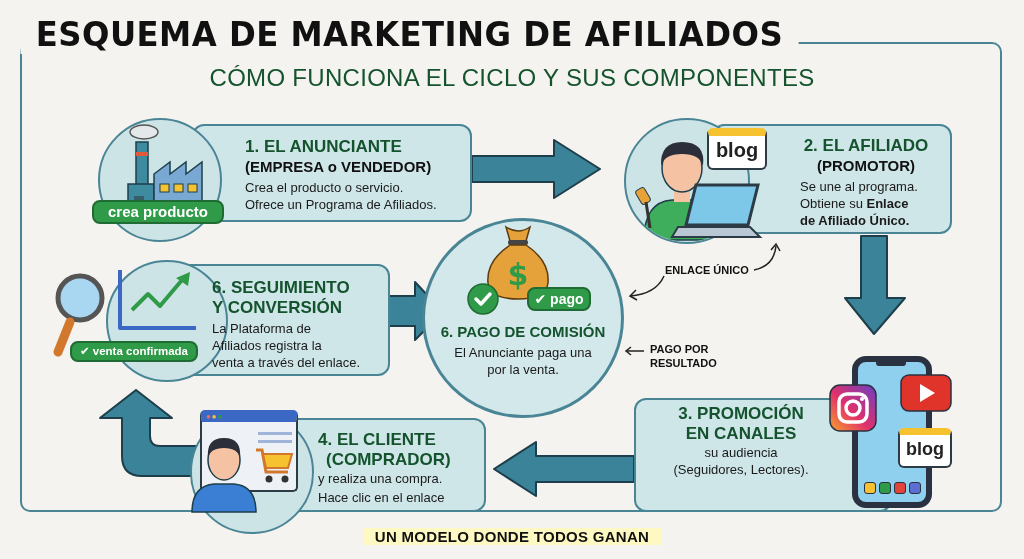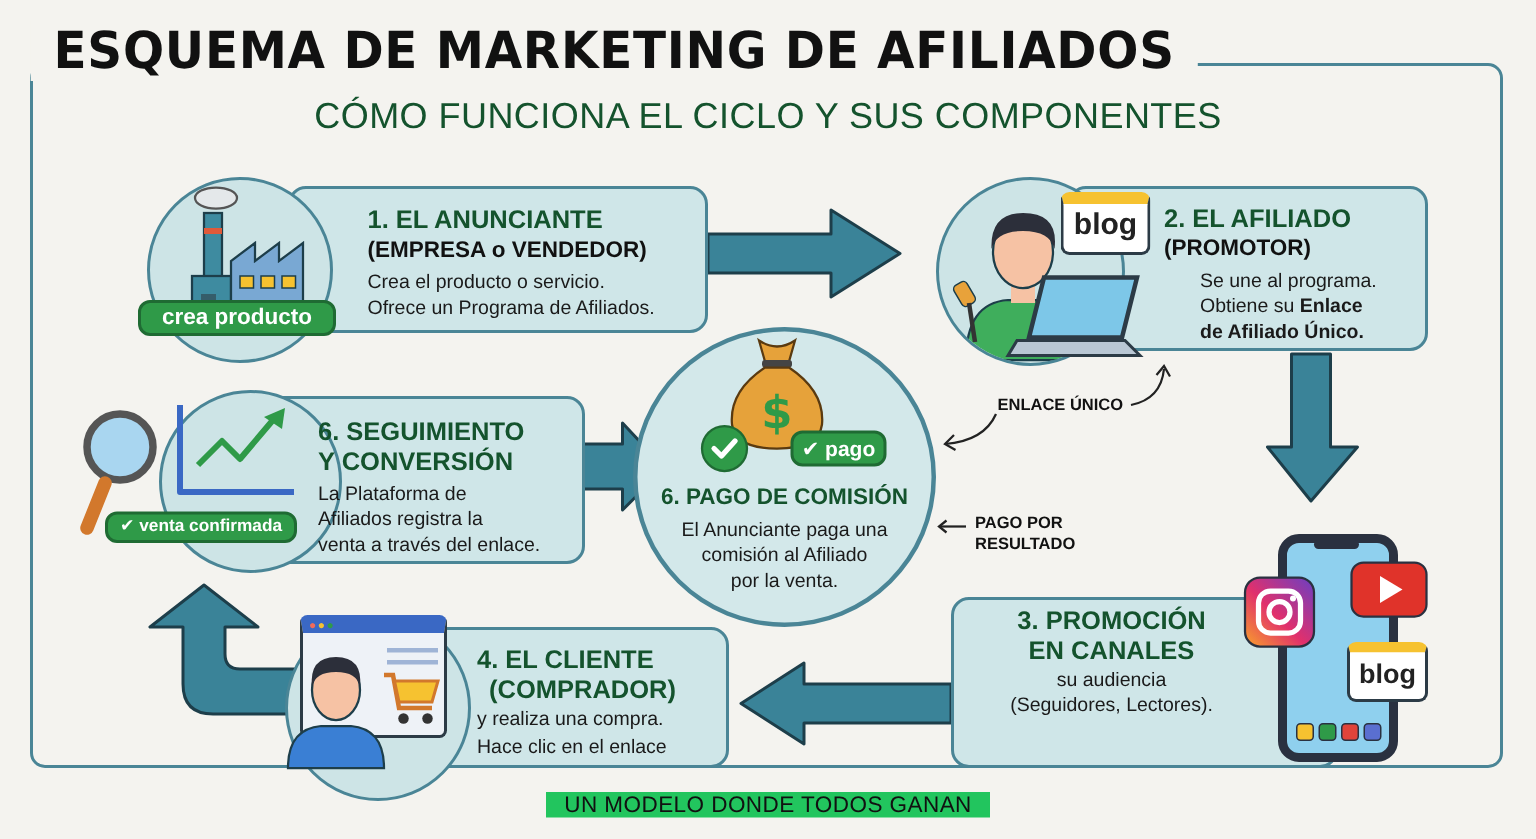--- a/index.html
+++ b/index.html
@@ -24,22 +24,22 @@
     transform: scaleX(0.95);
   }
   .subtitle {
     position: absolute; left: 0; right: 0; top: 64px; text-align: center;
     font-size: 24px; color: #14532d; font-family: "Liberation Sans", sans-serif; letter-spacing: 0.3px;
   }
   .footer {
     position: absolute; left: 0; right: 0; top: 528px; text-align: center;
   }
   .footer span {
-    display: inline-block; background: #22c55e; padding: 0 12px;
-    font-size: 15px; font-weight: 400; color: #111; letter-spacing: 0.3px;
+    display: inline-block; background: #fef9c3; padding: 0 12px;
+    font-size: 15px; font-weight: 700; color: #111; letter-spacing: 0.3px;
   }
   .card {
     position: absolute; background: #cfe6e8; border: 2px solid #4a8596; border-radius: 12px;
   }
   .circle {
     position: absolute; border-radius: 50%; background: #cde4e6; border: 2.5px solid #4a8596;
     overflow: hidden;
   }
   .card-title { font-weight: 800; font-size: 17px; line-height: 20px; color: #14532d; }
   .card-sub { font-weight: 800; font-size: 15px; line-height: 19px; color: #111; }
@@ -115,21 +115,21 @@
     <line x1="12" y1="72" x2="16" y2="98" stroke="#333" stroke-width="3"></line>
   </svg>
 </div>
 <svg style="left:672px;top:185px" width="92" height="60" viewBox="0 0 92 60">
   <polygon points="24,0 86,0 76,40 14,40" fill="#7dc7e8" stroke="#2c3b46" stroke-width="3"></polygon>
   <polygon points="6,42 78,42 88,52 0,52" fill="#b9c7d4" stroke="#2c3b46" stroke-width="2"></polygon>
 </svg>
 <div style="position:absolute;left:707px;top:128px;width:60px;height:42px;background:#fff;border:2px solid #2c3b46;border-radius:6px;border-top:8px solid #f6c230;">
   <div style="font-weight:800;font-size:20px;text-align:center;line-height:28px;color:#222;">blog</div>
 </div>
-<div style="position:absolute;left:776px;top:136px;width:180px;">
+<div style="position:absolute;left:776px;top:136px;width:180px;text-align:center;">
   <div class="card-title">2. EL AFILIADO</div>
   <div class="card-sub">(PROMOTOR)</div>
 </div>
 <div style="position:absolute;left:800px;top:178px;width:150px;">
   <div class="card-text">Se une al programa.</div>
   <div class="card-text"><span>Obtiene su</span> <b>Enlace</b></div>
   <div class="card-text"><b>de Afiliado Único.</b></div>
 </div>
 
 <div class="circle" style="left:422px;top:218px;width:202px;height:200px;background:#d3e8ea;border-width:3px;"></div>
@@ -143,21 +143,20 @@
   <circle cx="16" cy="16" r="15" fill="#2f9a48" stroke="#1f6b33" stroke-width="1.5"></circle>
   <polyline points="9,16 14,21 23,11" fill="none" stroke="#fff" stroke-width="3.5" stroke-linecap="round" stroke-linejoin="round"></polyline>
 </svg>
 <div class="pill" style="left:527px;top:287px;width:64px;height:24px;font-size:14px;line-height:20px;">
   <span>✔</span>
   <span>pago</span>
 </div>
 <div style="position:absolute;left:424px;top:322px;width:198px;text-align:center;">
   <div class="card-title" style="font-size:15px;">6. PAGO DE COMISIÓN</div>
   <div class="card-text" style="margin-top:2px">El Anunciante paga una</div>
-  <div class="card-text">comisión al Afiliado</div>
   <div class="card-text">por la venta.</div>
 </div>
 
 <div class="label-bold" style="left:665px;top:263px;">ENLACE ÚNICO</div>
 <svg style="left:628px;top:242px" width="160" height="60" viewBox="0 0 160 60">
   <path d="M36,34 Q28,52 2,54" fill="none" stroke="#222" stroke-width="1.5"></path>
   <polyline points="8,48 2,54 9,58" fill="none" stroke="#222" stroke-width="1.5"></polyline>
   <path d="M126,28 Q146,24 148,4" fill="none" stroke="#222" stroke-width="1.5"></path>
   <polyline points="143,8 148,2 152,9" fill="none" stroke="#222" stroke-width="1.5"></polyline>
 </svg>

